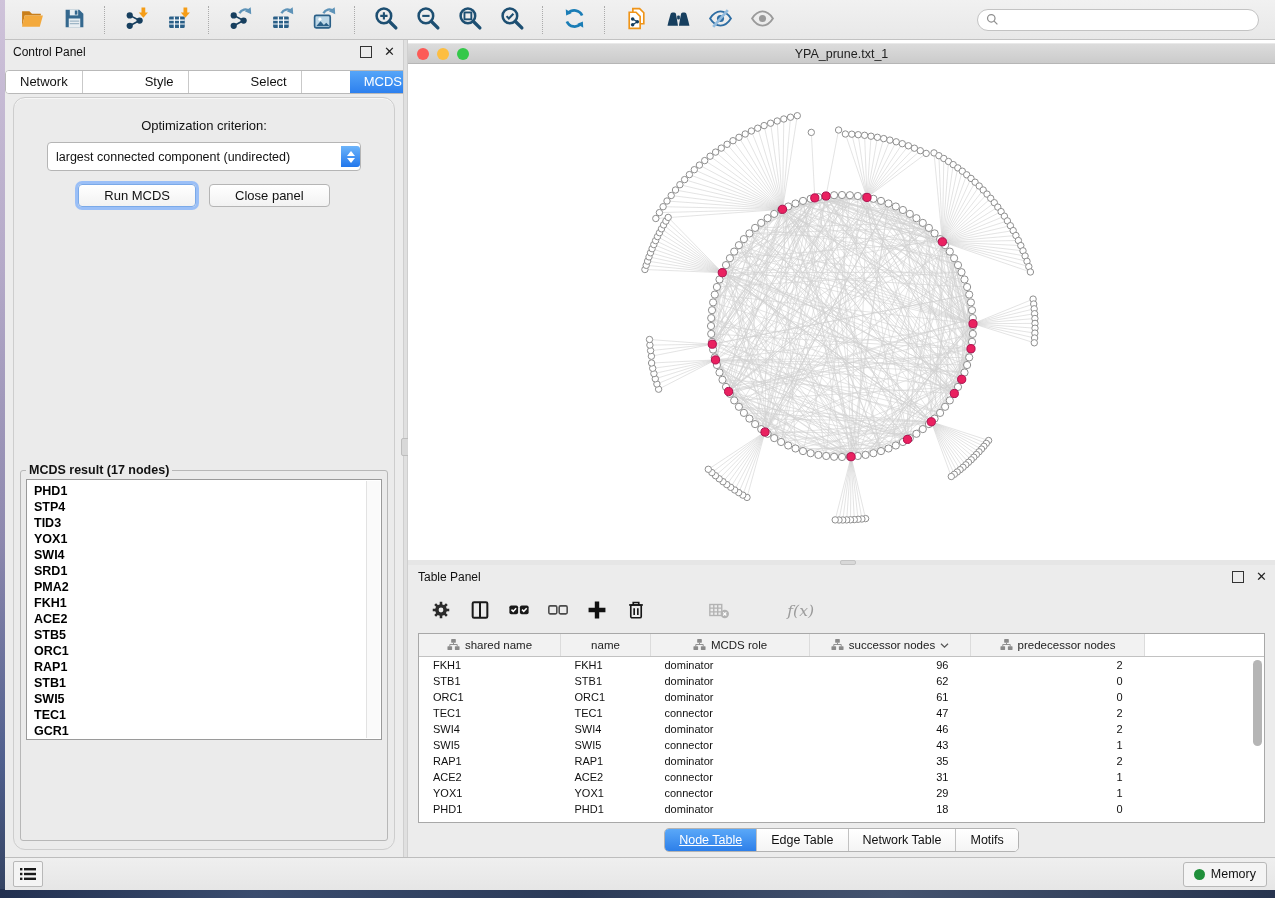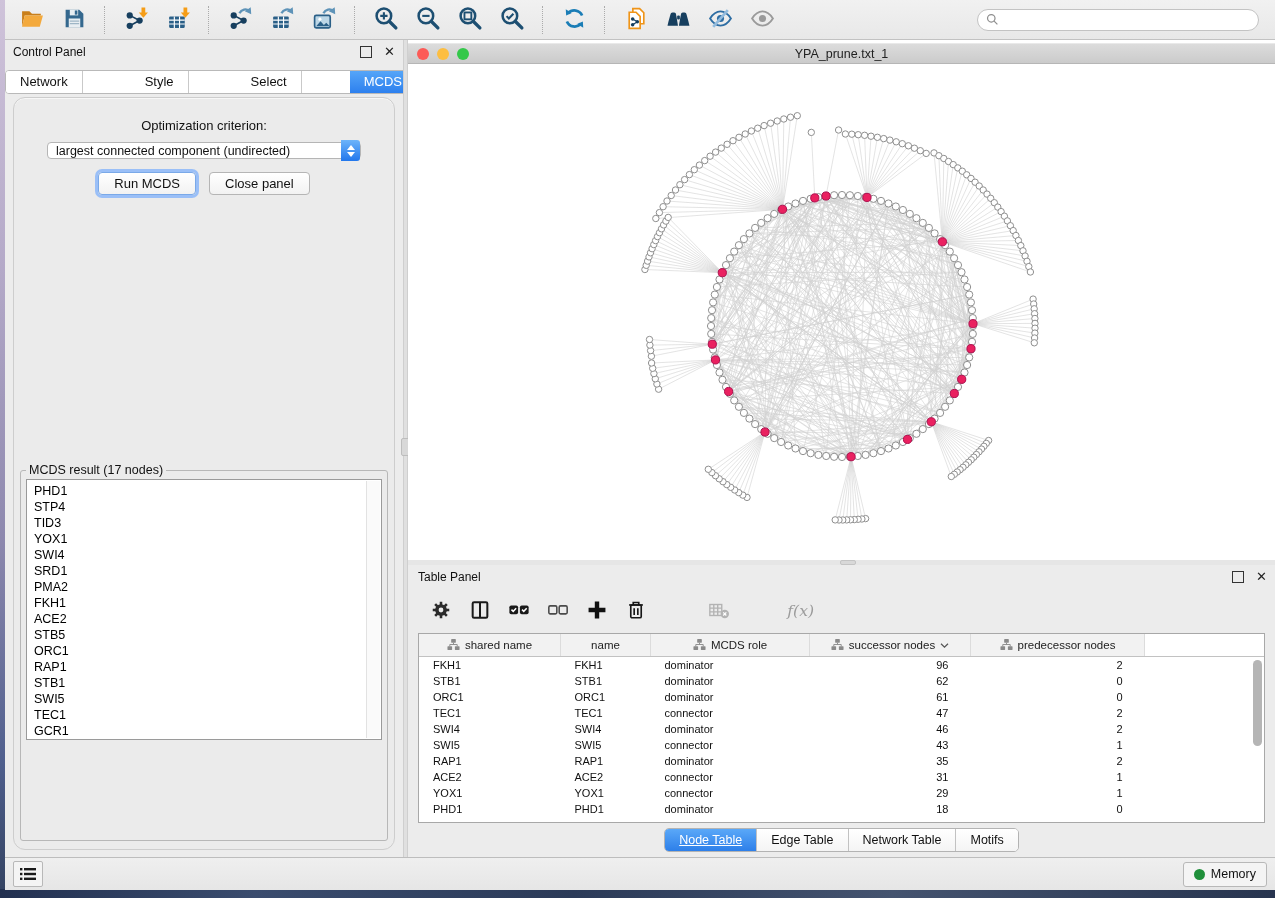--- a/index.html
+++ b/index.html
@@ -37,33 +37,33 @@
   .panel-titlerow .ttl{flex:1;}
   .float-ic{width:10px;height:10px;border:1.5px solid #333;margin-right:12px;cursor:pointer;}
   .close-ic{font-size:13px;font-weight:bold;color:#222;cursor:pointer;line-height:10px;}
   .cp-tabbar{display:flex;margin:6px auto 0;border:1px solid #b9b9b9;border-radius:4px;overflow:hidden;background:#fff;height:22px;gap:48px;}
   .cp-tab{padding:0 14px;font-size:13px;line-height:22px;color:#111;background:#fff;border-right:1px solid #c9c9c9;cursor:pointer;}
   .cp-tab:last-child{border-right:none;}
   .cp-tab.sel{background:linear-gradient(#55a5f8,#2d80ee);color:#fff;}
   .cp-card{flex:1;margin:3px 8px 7px;border:1px solid #cdcdcd;border-radius:12px;background:#ebebeb;
     box-shadow:inset 0 1px 0 #f7f7f7;display:flex;flex-direction:column;}
   .opt-label{text-align:center;margin-top:20px;font-size:13px;color:#111;}
-  .dropdown{width:314px;height:17px;margin:9px auto 0;border:1px solid #b5b5b5;border-radius:4px;
+  .dropdown{width:314px;height:29px;margin:9px auto 0;border:1px solid #b5b5b5;border-radius:4px;
     background:#fff;display:flex;align-items:center;cursor:pointer;box-sizing:border-box;}
   .dropdown .dd-text{flex:1;font-size:12.5px;padding-left:8px;color:#111;white-space:nowrap;}
   .dd-step{width:19px;height:21px;border-radius:0 3px 3px 0;background:linear-gradient(#6cb4fa,#2277ec);
     display:flex;flex-direction:column;align-items:center;justify-content:center;gap:2px;}
   .dd-step .tri{width:0;height:0;border-left:4px solid transparent;border-right:4px solid transparent;}
   .tri.up{border-bottom:5px solid #fff;}
   .tri.dn{border-top:5px solid #fff;}
   .btn-row{display:flex;justify-content:center;gap:13px;margin-top:13px;}
-  .push-btn{height:23px;padding:0 15px;font-size:13px;color:#111;background:linear-gradient(#ffffff,#f2f2f2);
+  .push-btn{height:23px;padding:0 25px;font-size:13px;color:#111;background:linear-gradient(#ffffff,#f2f2f2);
     border:1px solid #b5b5b5;border-radius:4px;cursor:pointer;font-family:inherit;}
   .push-btn.focused{box-shadow:0 0 0 3px rgba(105,165,255,.62);border-color:#7aa9e8;}
-  .mcds-box{margin:auto 6px 8px;height:368px;border:1px solid #b7b7b7;border-radius:3px;padding:2px 5px 6px;}
+  .mcds-box{margin:auto 6px 8px;height:368px;border:1px solid #b7b7b7;border-radius:3px;padding:2px 5px 6px;font-weight:bold;}
   .mcds-box legend{font-size:12.5px;padding:0 3px;color:#111;}
   .mcds-list{position:relative;height:100%;background:#fff;border:1px solid #9a9a9a;overflow:hidden;
     font-size:12.5px;line-height:16px;padding:3px 0 0 7px;box-sizing:border-box;}
   .mcds-item{height:16px;cursor:default;}
   .mcds-scroll{position:absolute;top:1px;right:1px;bottom:1px;width:13px;background:#fafafa;border-left:1px solid #e2e2e2;}
 
   
   .v-split{width:3px;background:#e0e0e0;border-left:1px solid #cfcfcf;border-right:1px solid #cfcfcf;position:relative;}
   .v-split .grab{position:absolute;top:398px;left:-3px;width:8px;height:16px;background:#d8d8d8;border:1px solid #bdbdbd;border-radius:2px;}
   .h-split{height:5px;background:#e6e6e6;position:relative;}

